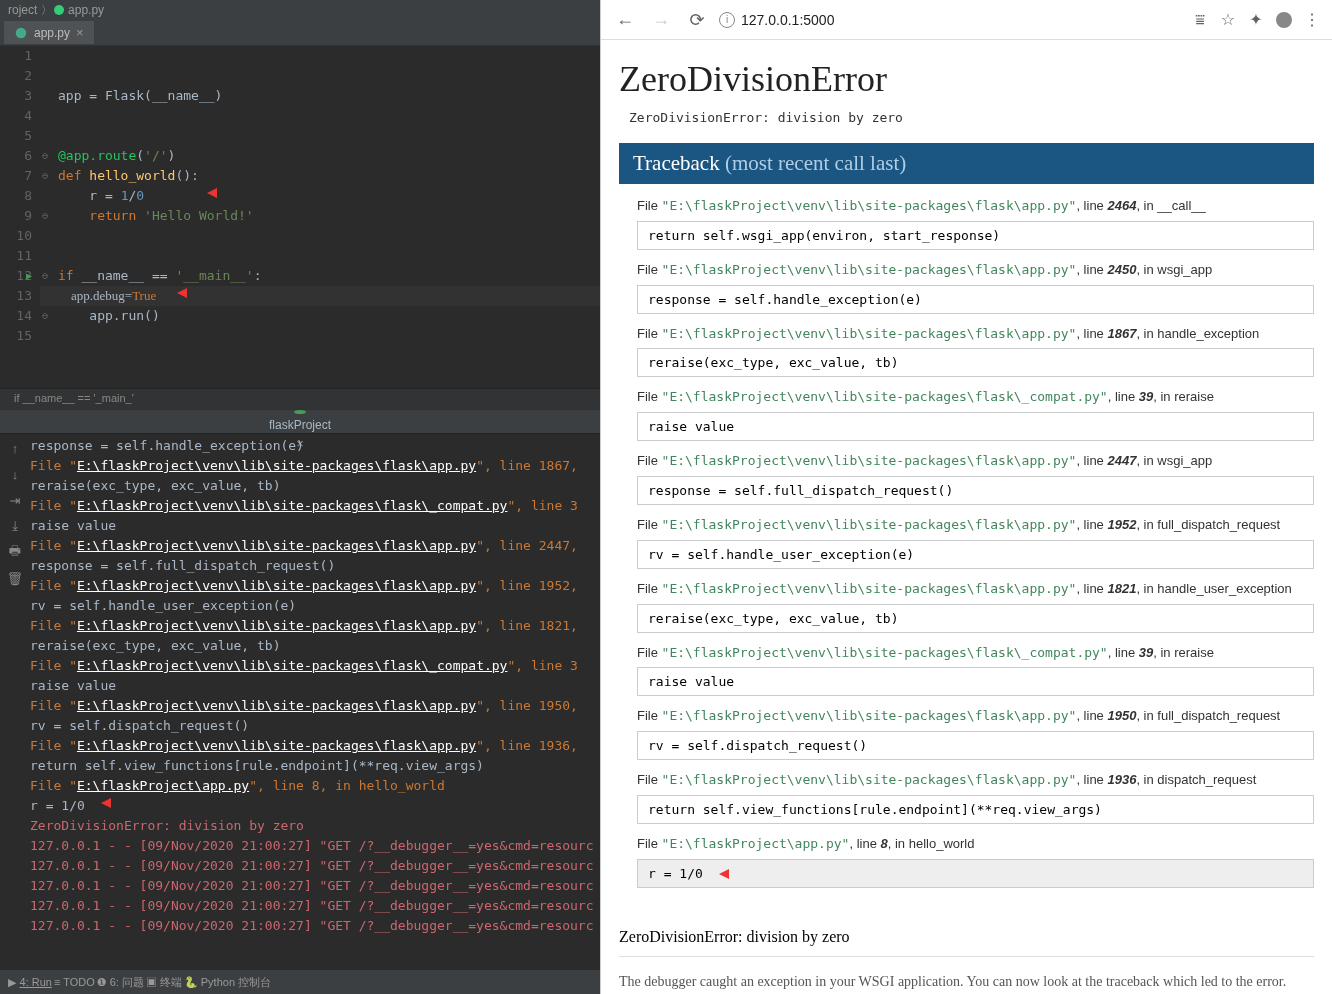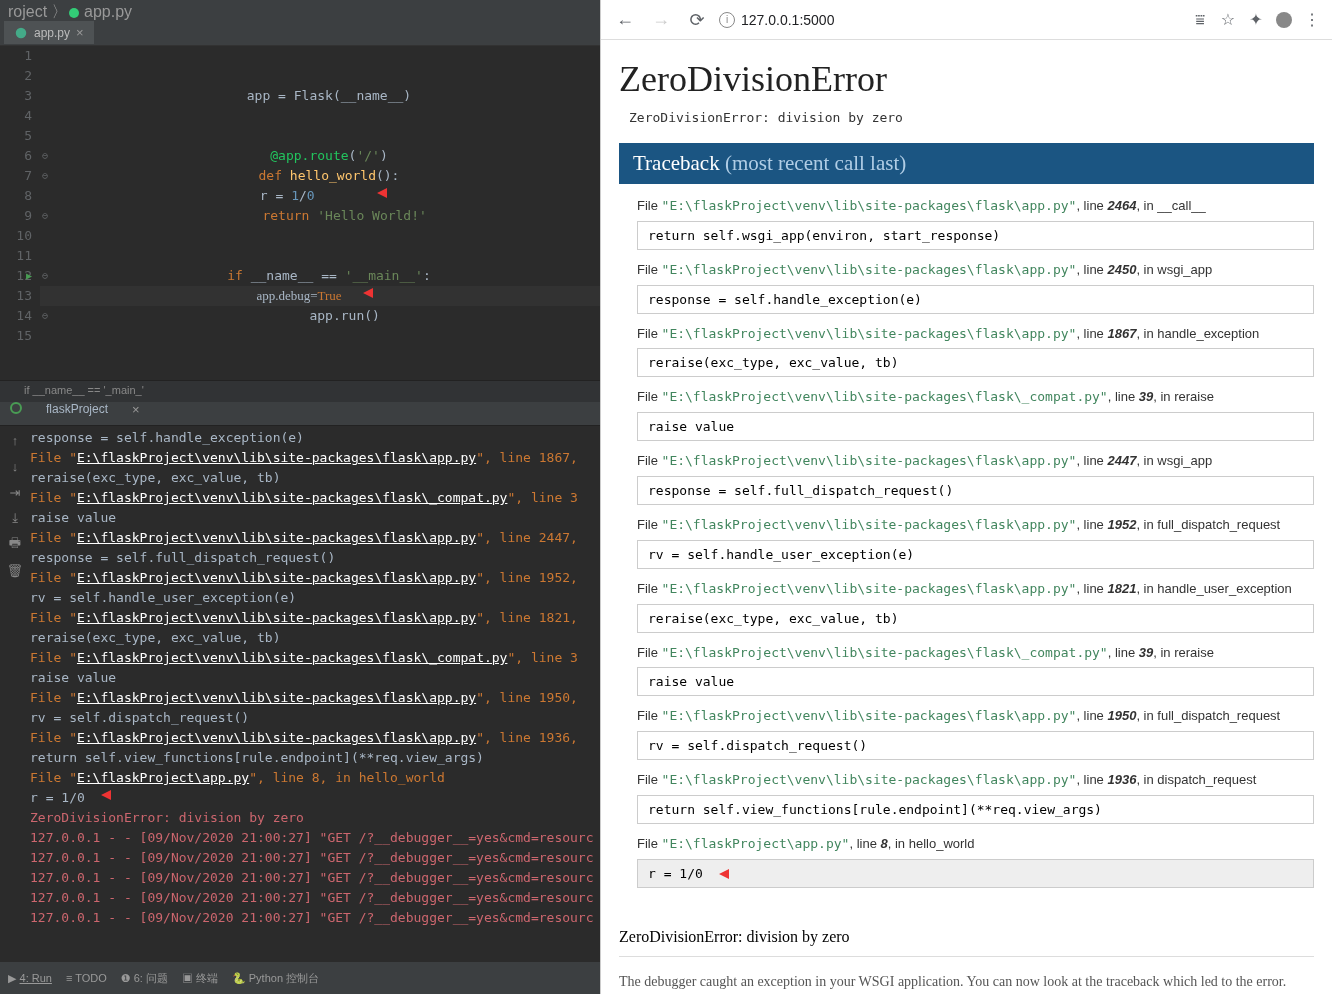--- a/index.html
+++ b/index.html
@@ -1,57 +1,57 @@
 <!DOCTYPE html>
 <html><head>
 <meta charset="utf-8">
 <style>
 * { margin: 0; padding: 0; box-sizing: border-box; }
 body { font-family: Arial, sans-serif; width: 1332px; height: 994px; overflow: hidden; display: flex; }
 
 
 .ide { width: 600px; background: #2b2b2b; display: flex; flex-direction: column; color: #a9b7c6; }
-.ide-top { height: 20px; background: #3c3f41; font-size: 16px; padding: 2px 8px; color: #999; }
+.ide-top { height: 20px; background: #3c3f41; font-size: 12px; padding: 2px 8px; color: #999; }
 .tabs-row { height: 26px; background: #3c3f41; display: flex; align-items: center; padding-left: 4px; border-bottom: 1px solid #323232; }
 .tab { background: #515658; padding: 4px 10px; font-size: 12px; display: flex; align-items: center; gap: 6px; color:#bbb; }
 .tab.active { background: #4e5254; }
 .tab-icon { width: 14px; height: 14px; display:inline-block; }
 .tab-close { font-size: 13px; color:#999; cursor:pointer; }
 
 .editor { flex: 1; display: flex; font-family: 'Consolas', monospace; font-size: 13px; background: #2b2b2b; overflow:hidden; }
 .gutter { width: 40px; text-align: right; color: #606366; padding-right: 8px; user-select:none; }
 .gutter div { height: 20px; line-height: 20px; }
 .code { flex:1; position: relative; }
-.line { height: 20px; line-height: 20px; white-space: pre; padding-left: 18px; position: relative; text-align: center; }
+.line { height: 20px; line-height: 20px; white-space: pre; padding-left: 18px; position: relative; }
 .line.cur { background: #323232; font-family: Liberation Serif, serif; }
 .fold { position:absolute; left: 2px; color:#606366; font-size:10px; }
 .run-mark { position:absolute; left:-14px; color:#499c54; font-size:10px; }
 .kw { color: #cc7832; }
 .str { color: #6a8759; }
 .fn { color: #ffc66d; }
 .num { color: #6897bb; }
 .dec { color: #22c55e; }
 .id { color: #a9b7c6; }
 
-.crumb { height:22px; font-size:11px; color:#888; padding:3px 24px; background:#313335; border-top:1px solid #222; }
+.crumb { height:22px; font-size:11px; color:#888; padding:3px 14px; background:#313335; border-top:1px solid #222; }
 
 
 .console-wrap { display:flex; flex-direction:column; background:#2b2b2b; height: 560px; }
-.console-tab { height: 24px; display:flex; gap:24px; font-size:12px; padding:0 10px; background:#3c3f41; border-bottom:1px solid #222; }
+.console-tab { height: 24px; display:flex; align-items:center; gap:4px; font-size:12px; padding:0 10px; background:#3c3f41; border-bottom:1px solid #222;flex-direction:column; }
 .console-tab .dot { width:12px; height:12px; border:2px solid #499c54; border-radius:50%; }
 .console-tab .x { color:#999; font-size:13px; }
 .console-body { flex:1; display:flex; }
 .console-tools { width: 30px; display:flex; flex-direction:column; align-items:center; gap:10px; padding-top:6px; color:#888; }
 .console-tools span { width:16px; height:16px; display:flex; align-items:center; justify-content:center; font-size:13px; }
 .console-out { flex:1; font-family:'Consolas',monospace; font-size:13px; overflow:hidden; padding:2px 0; color:#a9b7c6; line-height:20px; }
 .cfile { color:#cc7832; }
 .clink { color:#ffffff; text-decoration:underline; }
 .cerr { color:#cc666e; }
 
-.status-bar { height: 16px; background:#3c3f41; display:flex; align-items:center; gap:14px; padding:16px 8px; font-size:11px; color:#999; }
+.status-bar { height: 24px; background:#3c3f41; display:flex; align-items:center; gap:2px; padding:8px 8px; font-size:11px; color:#999; }
 .status-bar span.u { text-decoration:underline; }
 
 
 .browser { flex:1; background:#fff; display:flex; flex-direction:column; border-left:1px solid #ccc; }
 .btoolbar { height: 40px; display:flex; align-items:center; gap:8px; padding:0 10px; border-bottom:1px solid #ddd; }
 .navbtn { width:28px; height:28px; display:flex; align-items:center; justify-content:center; color:#5f6368; border-radius:50%; cursor:pointer; font-size:18px; }
 .url { flex:1; display:flex; align-items:center; gap:6px; font-size:14px; color:#202124; }
 .url-icon { width:16px; height:16px; border:1px solid #888; border-radius:50%; display:inline-flex; align-items:center; justify-content:center; font-size:10px; color:#888; }
 .tb-icon { width:20px; height:20px; color:#5f6368; display:flex; align-items:center; justify-content:center; font-size:16px; }
 

